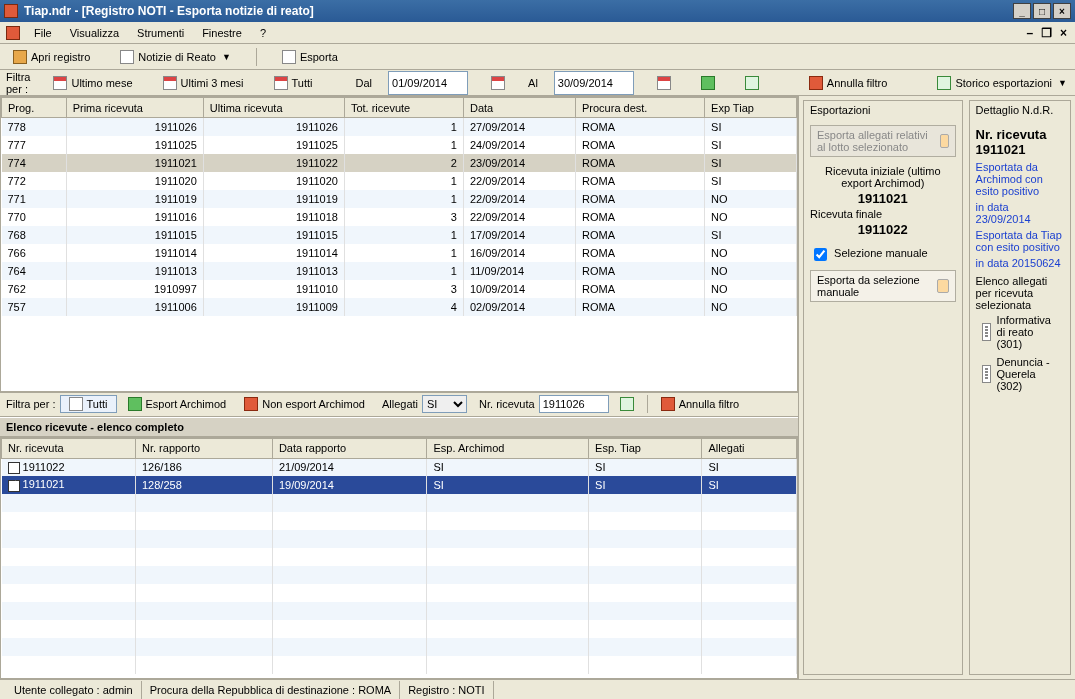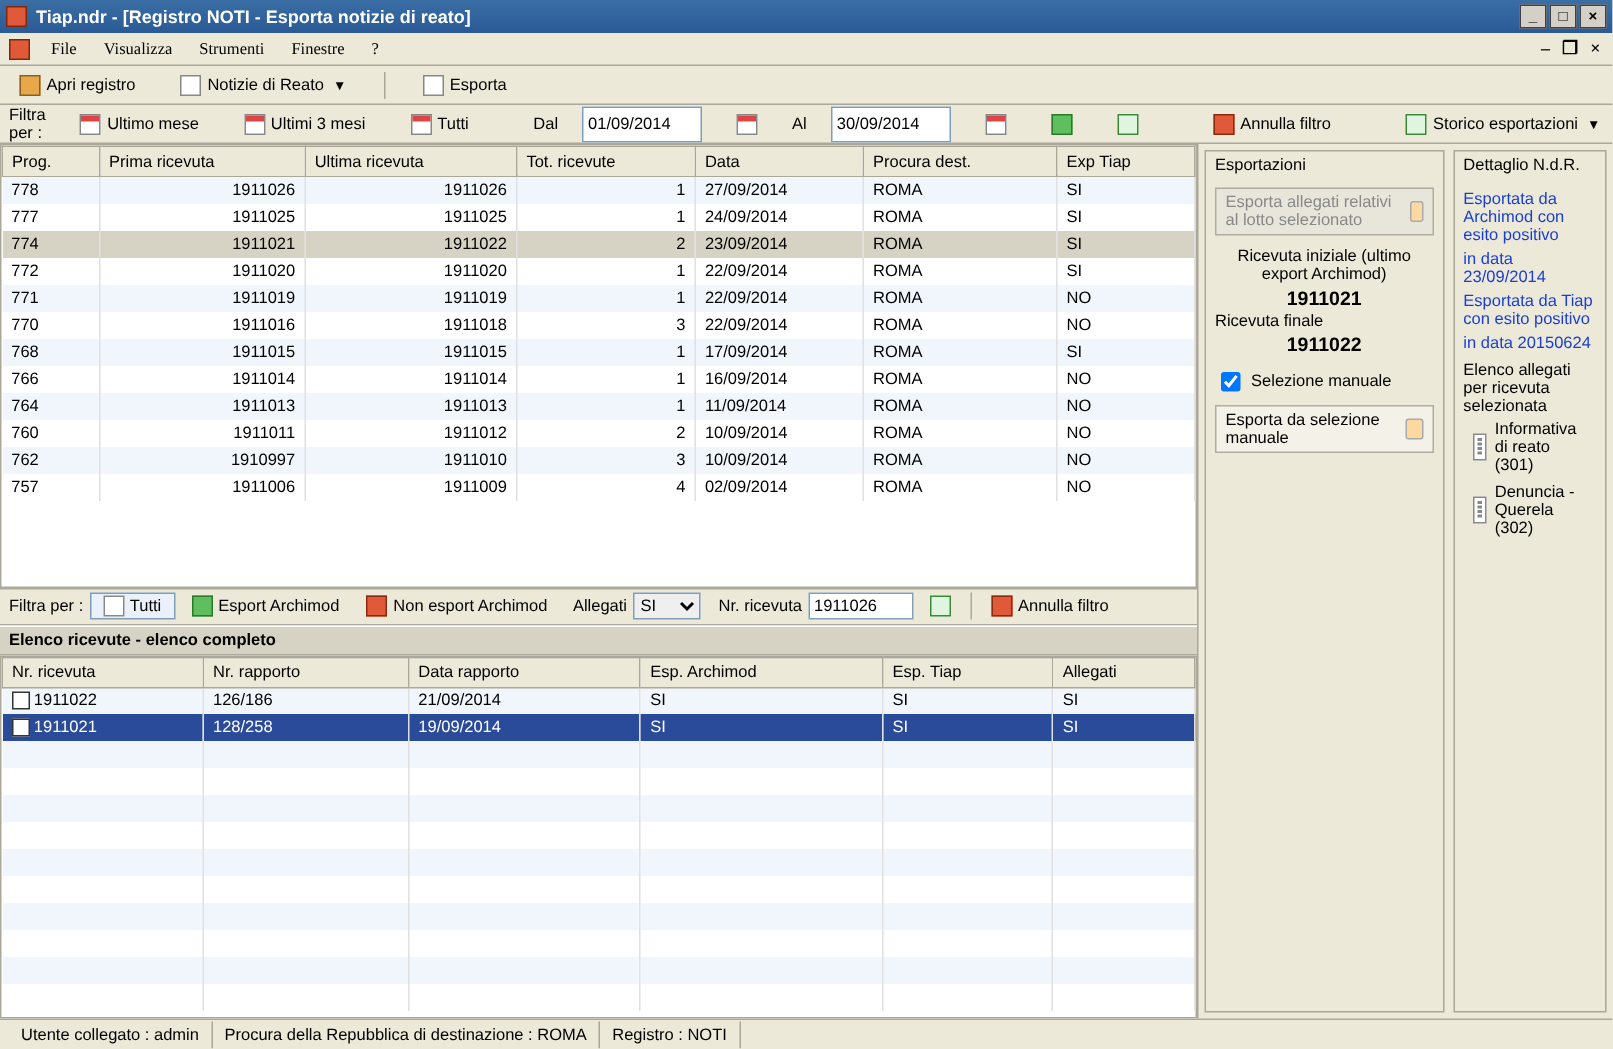--- a/index.html
+++ b/index.html
@@ -24,21 +24,20 @@
   .title-bar .win-buttons { display:flex; gap:2px;}
   .title-bar .win-btn {
     width:18px; height:16px; background:#d4d0c8;
     border:1px solid #404040; color:#000; display:flex; align-items:center;
     justify-content:center; font-size:10px; font-weight:bold; cursor:default;
   }
   .menu-bar {
     background:#ece9d8; height:22px; display:flex; align-items:center;
     padding:0 6px; gap:2px; border-bottom:1px solid #aca899;
     justify-content:space-between;
-    font-family:Liberation Serif, serif;
   }
   .menu-bar .left { display:flex; align-items:center; gap:2px;}
   .menu-bar .mi { padding:2px 8px; cursor:default;}
   .mdi-btns { display:flex; gap:4px; font-size:12px; font-weight:bold; }
   .mdi-btns span { cursor:default; padding:0 2px;}
   .tool-bar, .filter-bar {
     background:#ece9d8; height:26px; display:flex; align-items:center;
     padding:0 6px; gap:16px; border-bottom:1px solid #aca899;
   }
   .tb-btn {
@@ -292,29 +291,20 @@
               <td>16/09/2014</td>
               <td>ROMA</td>
               <td>NO</td>
             </tr>
             <tr>
               <td>764</td>
               <td class="num-r">1911013</td>
               <td class="num-r">1911013</td>
               <td class="num-r">1</td>
               <td>11/09/2014</td>
-              <td>ROMA</td>
-              <td>NO</td>
-            </tr>
-            <tr>
-              <td>760</td>
-              <td class="num-r">1911011</td>
-              <td class="num-r">1911012</td>
-              <td class="num-r">2</td>
-              <td>10/09/2014</td>
               <td>ROMA</td>
               <td>NO</td>
             </tr>
             <tr>
               <td>762</td>
               <td class="num-r">1910997</td>
               <td class="num-r">1911010</td>
               <td class="num-r">3</td>
               <td>10/09/2014</td>
               <td>ROMA</td>
@@ -500,20 +490,21 @@
         <div class="disabled-btn" style="color:#000;background:#f4f1e8;">
           <span>Esporta da selezione manuale</span>
           <span class="spin"></span>
         </div>
       </div>
     </div>
 
     <div class="panel" style="flex:1;">
       <div class="panel-title">Dettaglio N.d.R.</div>
       <div class="panel-body">
+        <div class="detail-heading">Nr. ricevuta 1911021</div>
         <div class="link">Esportata da Archimod con esito positivo</div>
         <div class="link">in data 23/09/2014</div>
         <div class="link">Esportata da Tiap con esito positivo</div>
         <div class="link">in data 20150624</div>
         <div style="height:4px;"></div>
         <div>Elenco allegati per ricevuta selezionata</div>
         <div id="attach-list">
             <div class="attach-item">
               <span class="ai-ico"></span>
               <span>Informativa di reato (301)</span>

